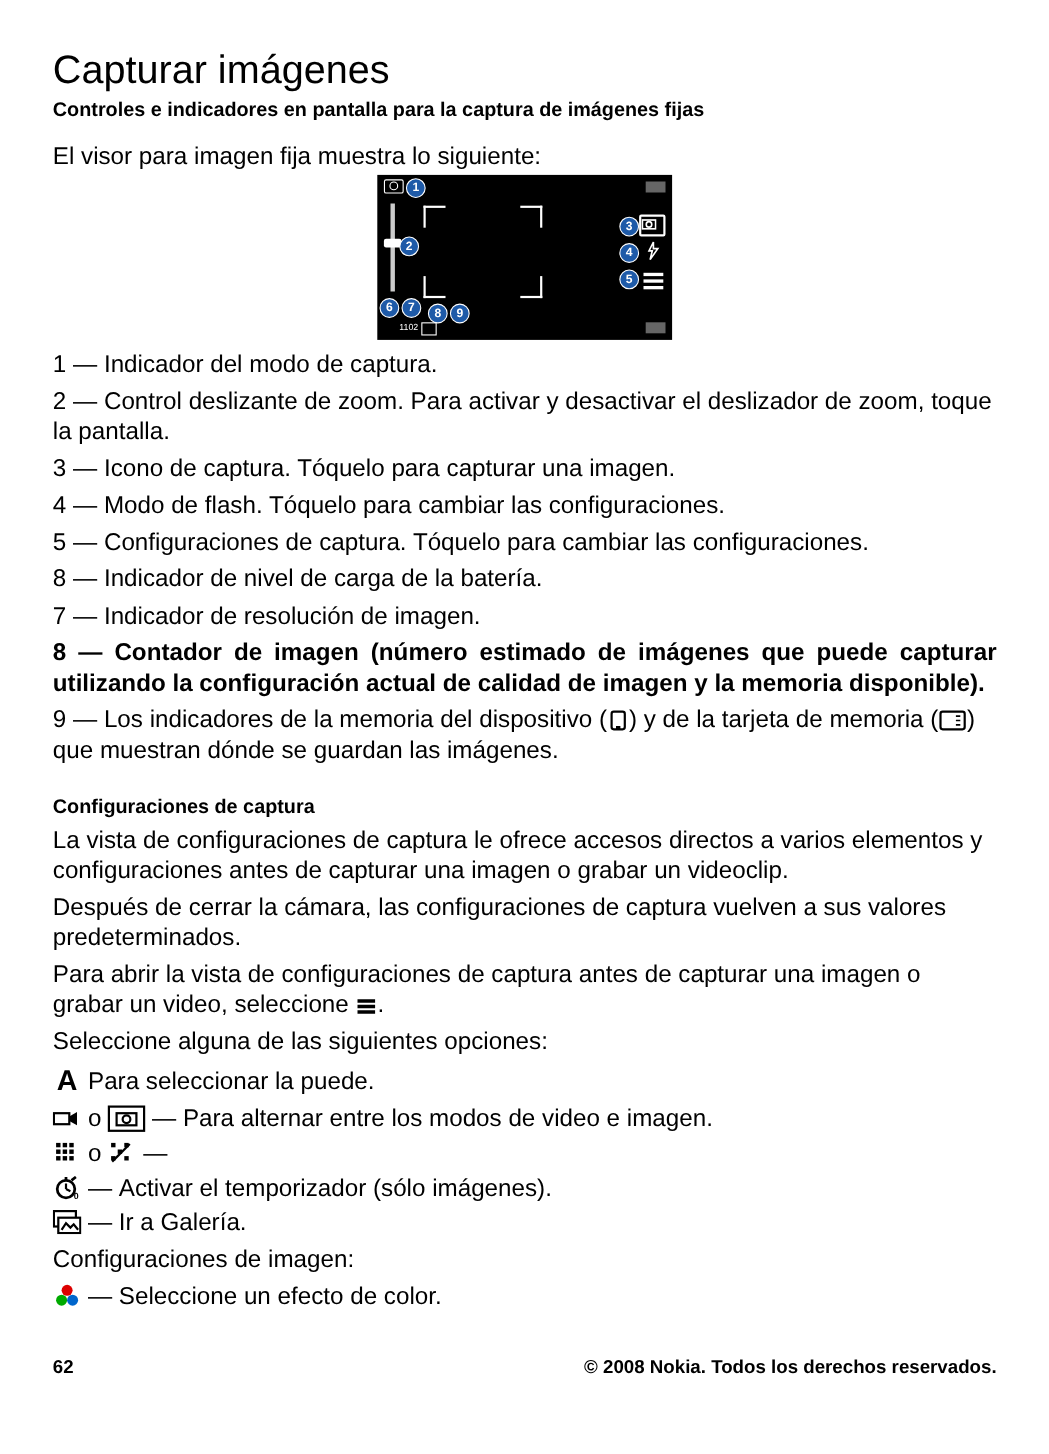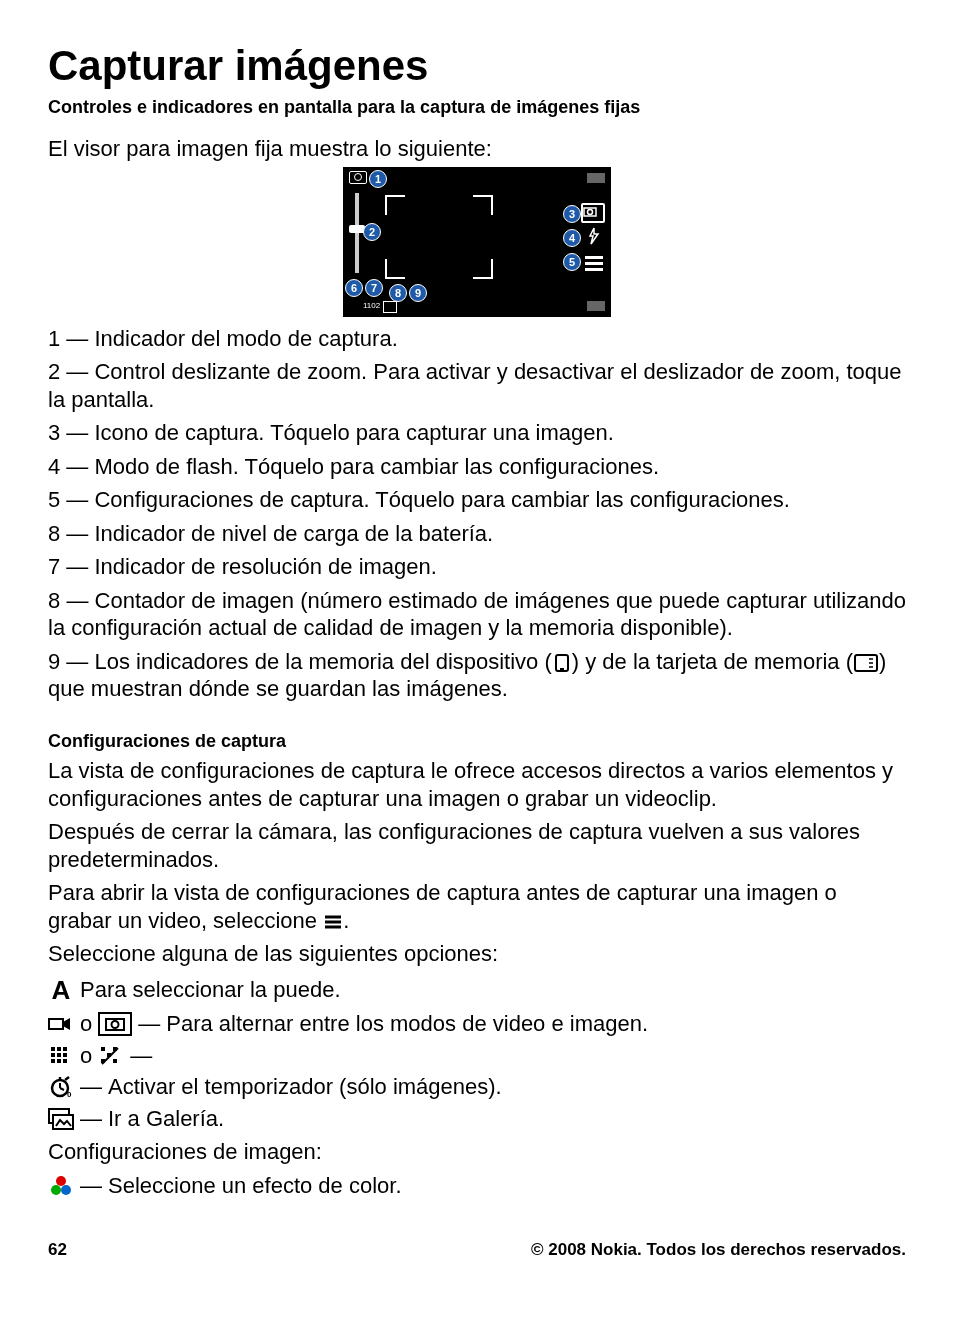--- a/index.html
+++ b/index.html
@@ -6,22 +6,22 @@
     margin: 0;
     padding: 40px 48px 20px 48px;
     font-family: Arial, Helvetica, sans-serif;
     width: 954px;
     box-sizing: border-box;
     color: #000;
     font-size: 22px;
     line-height: 1.25;
   }
   h1 {
-    font-size: 42px;
-    font-weight: bold;
+    font-size: 36px;
+    font-weight: normal;
     margin: 0 0 4px 0;
   }
   h2 {
     font-size: 18px;
     font-weight: bold;
     margin: 0 0 2px 0;
     line-height: 1.15;
   }
   h2.section2 {
     margin-top: 28px;
@@ -203,21 +203,21 @@
   </div>
 </div>
 
 <p>1 — Indicador del modo de captura.</p>
 <p>2 — Control deslizante de zoom. Para activar y desactivar el deslizador de zoom, toque la pantalla.</p>
 <p>3 — Icono de captura. Tóquelo para capturar una imagen.</p>
 <p>4 — Modo de flash. Tóquelo para cambiar las configuraciones.</p>
 <p>5 — Configuraciones de captura. Tóquelo para cambiar las configuraciones.</p>
 <p>8 — Indicador de nivel de carga de la batería.</p>
 <p>7 — Indicador de resolución de imagen.</p>
-<p style="text-align:justify;">8 — Contador de imagen (número estimado de imágenes que puede capturar utilizando la configuración actual de calidad de imagen y la memoria disponible).</p>
+<p style="text-align:justify;font-weight:bold;">8 — Contador de imagen (número estimado de imágenes que puede capturar utilizando la configuración actual de calidad de imagen y la memoria disponible).</p>
 <p>
   <span>9 — Los indicadores de la memoria del dispositivo (</span><span class="inline-icon"><svg width="20" height="20" viewBox="0 0 20 20">
         <rect x="4" y="2" width="12" height="16" rx="2" fill="none" stroke="#000" stroke-width="2"></rect>
         <rect x="8" y="15" width="4" height="3" fill="#000"></rect>
       </svg></span><span>) y de la tarjeta de memoria (</span><span class="inline-icon"><svg width="26" height="20" viewBox="0 0 26 20">
         <rect x="2" y="2" width="22" height="16" rx="2" fill="none" stroke="#000" stroke-width="2"></rect>
         <line x1="16" y1="6" x2="20" y2="6" stroke="#000" stroke-width="1.5"></line>
         <line x1="16" y1="10" x2="20" y2="10" stroke="#000" stroke-width="1.5"></line>
         <line x1="16" y1="14" x2="20" y2="14" stroke="#000" stroke-width="1.5"></line>
       </svg></span><span>) que muestran dónde se guardan las imágenes.</span>

